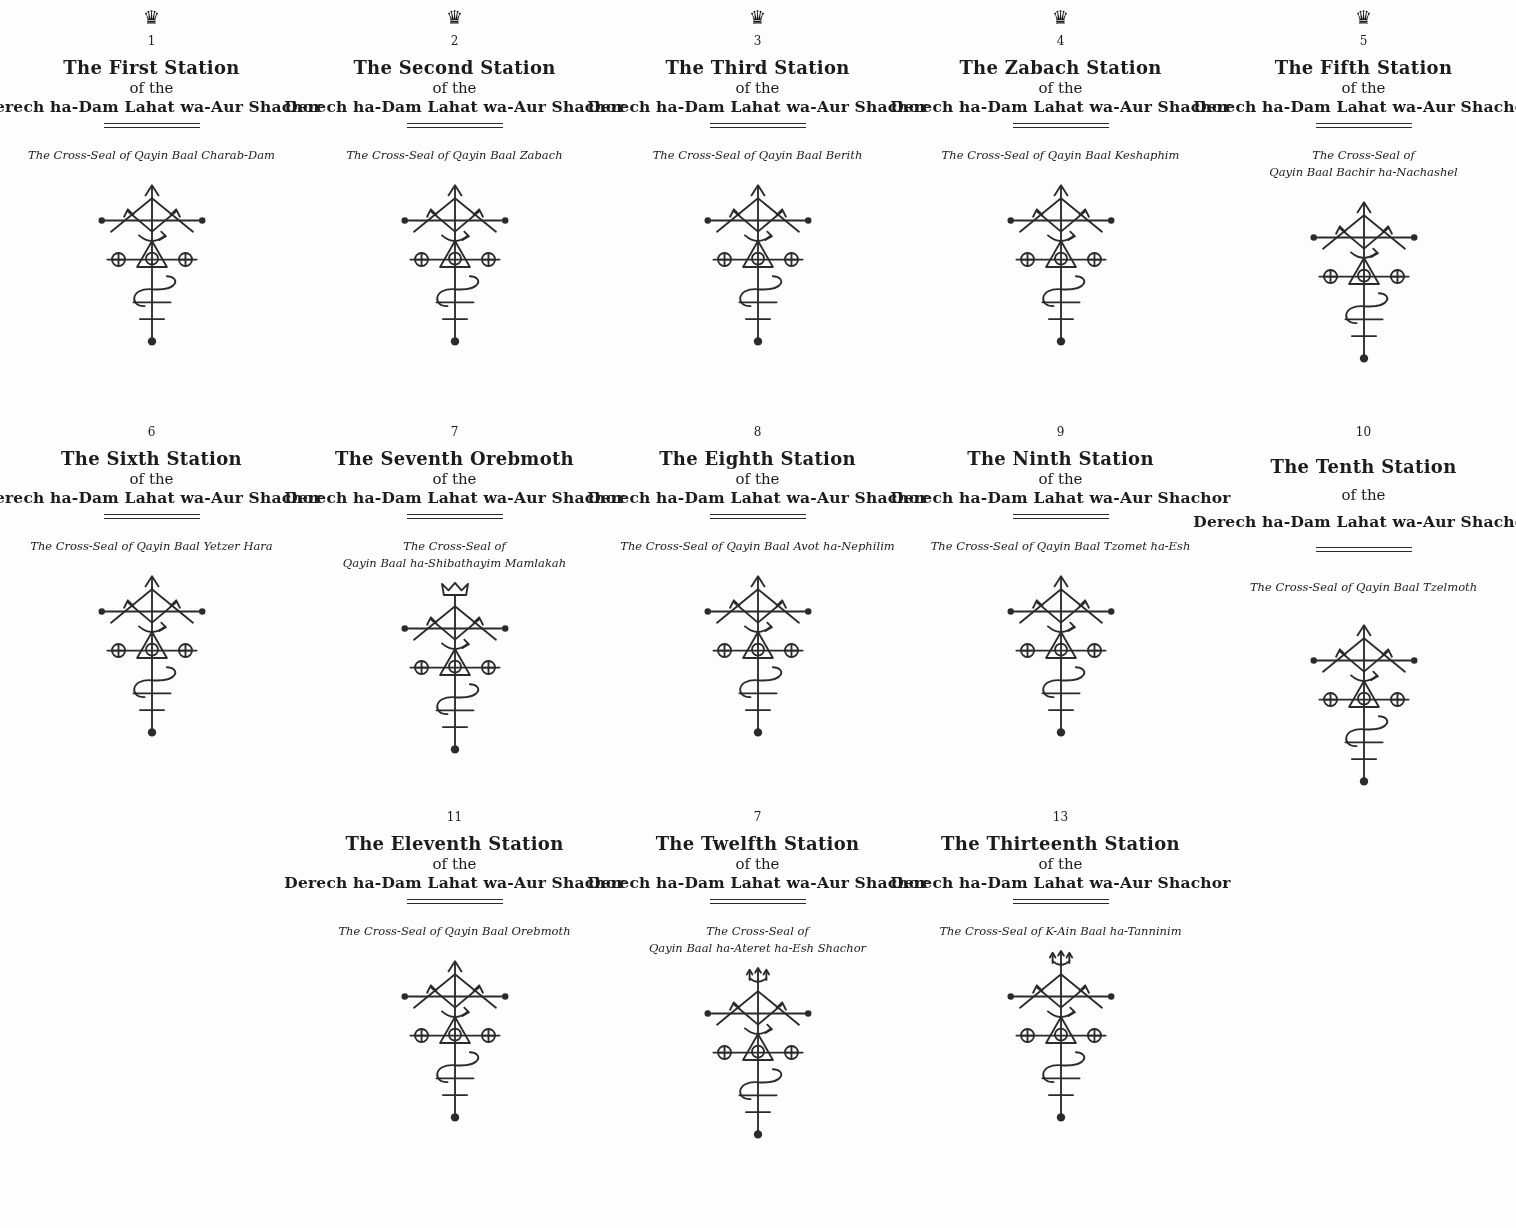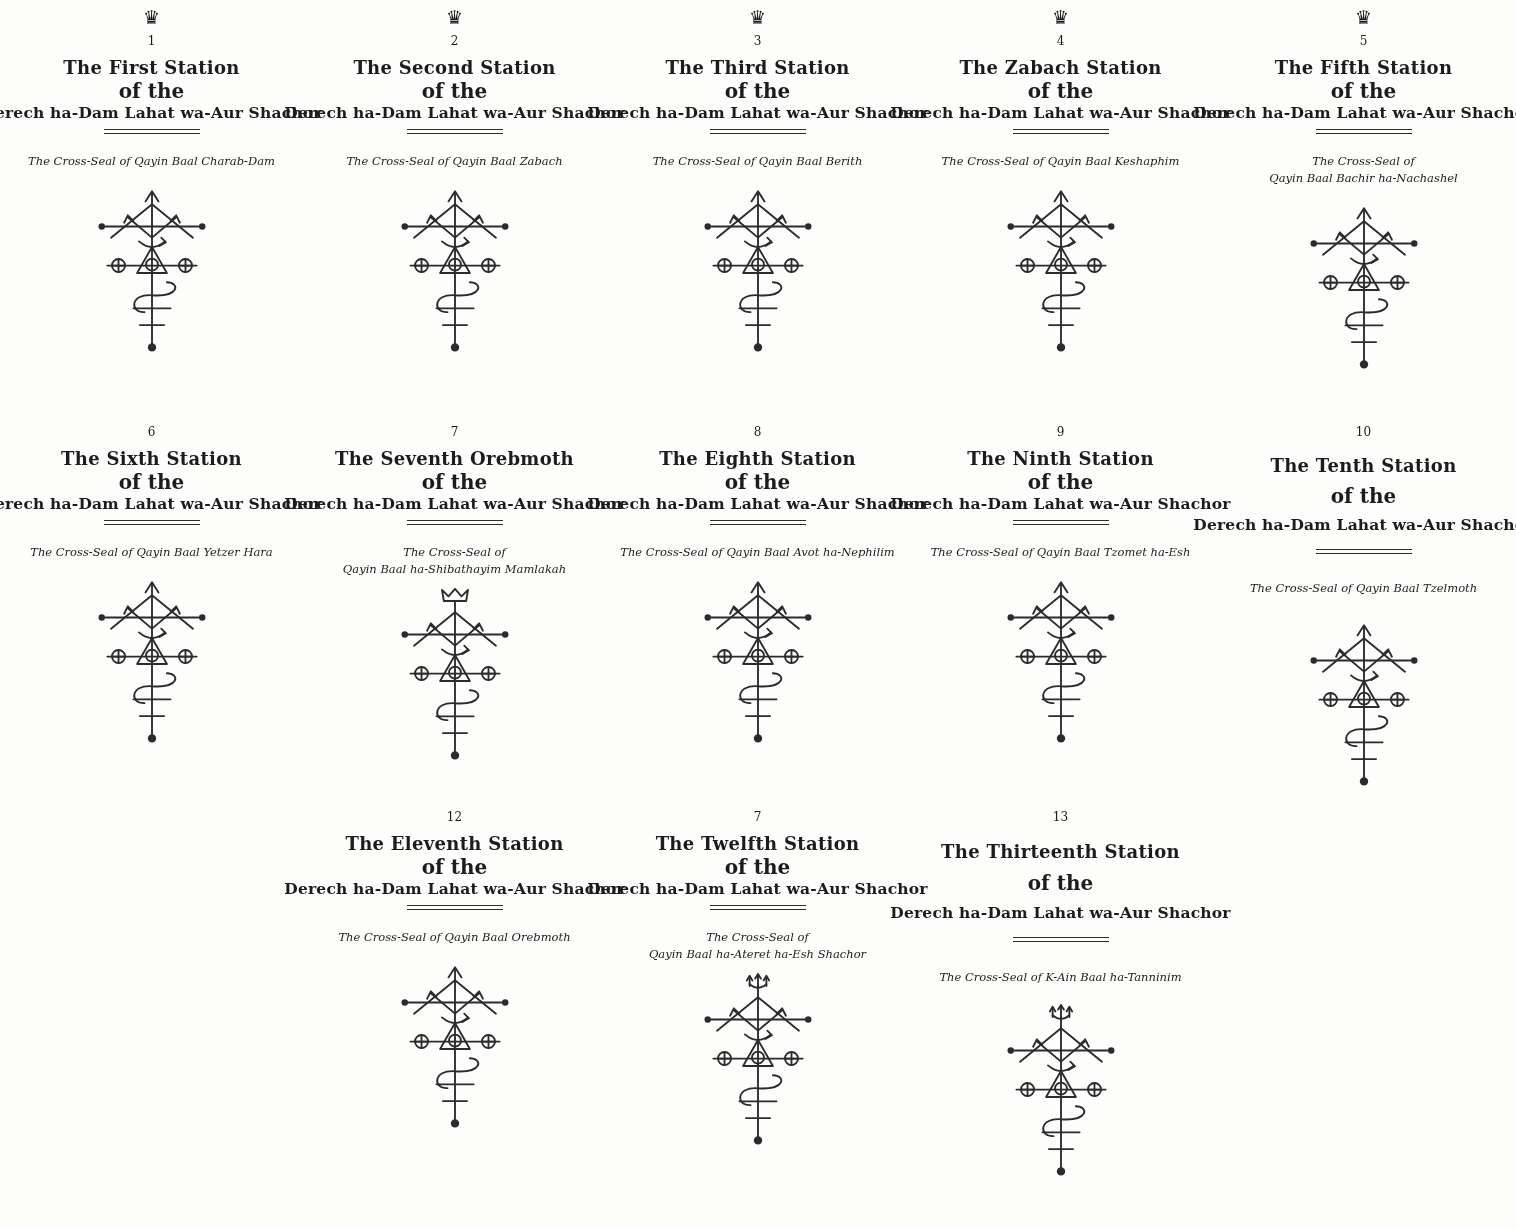--- a/index.html
+++ b/index.html
@@ -39,22 +39,22 @@
     margin-top: 2px;
   }
   .t1 {
     font-size: 18px;
     font-weight: bold;
     line-height: 1.15;
     margin-top: 10px;
     letter-spacing: 0.3px;
   }
   .t2 {
-    font-size: 20px;
-    font-weight: bold;
+    font-size: 15px;
+    font-weight: normal;
     line-height: 1.2;
   }
   .t3 {
     font-size: 15.5px;
     font-weight: bold;
     line-height: 1.25;
     white-space: nowrap;
     letter-spacing: 0.2px;
   }
   .divider {
@@ -305,21 +305,21 @@
     <div class="caption">
       <div>The Cross-Seal of Qayin Baal Tzelmoth</div>
       <div></div>
     </div>
     <svg class="sigil" viewBox="0 0 140 200">
       <use href="#sigil-basic"></use>
     </svg>
   </div>
     <div class="panel" style="grid-area: 3 / 2;">
 
-    <div class="number">12</div>
+    <div class="number">11</div>
     <div class="t1">The Eleventh Station</div>
     <div class="t2">of the</div>
     <div class="t3">Derech ha-Dam Lahat wa-Aur Shachor</div>
     <div class="divider"></div>
     <div class="caption">
       <div>The Cross-Seal of Qayin Baal Orebmoth</div>
       <div></div>
     </div>
     <svg class="sigil" viewBox="0 0 140 200">
       <use href="#sigil-basic"></use>
@@ -333,21 +333,21 @@
     <div class="t3">Derech ha-Dam Lahat wa-Aur Shachor</div>
     <div class="divider"></div>
     <div class="caption">
       <div>The Cross-Seal of</div>
       <div>Qayin Baal ha-Ateret ha-Esh Shachor</div>
     </div>
     <svg class="sigil" viewBox="0 0 140 200">
       <use href="#sigil-trident"></use>
     </svg>
   </div>
-    <div class="panel" style="grid-area: 3 / 4; gap: 8px;">
+    <div class="panel" style="grid-area: 3 / 4;">
 
     <div class="number">13</div>
     <div class="t1">The Thirteenth Station</div>
     <div class="t2">of the</div>
     <div class="t3">Derech ha-Dam Lahat wa-Aur Shachor</div>
     <div class="divider"></div>
     <div class="caption">
       <div>The Cross-Seal of K-Ain Baal ha-Tanninim</div>
       <div></div>
     </div>

